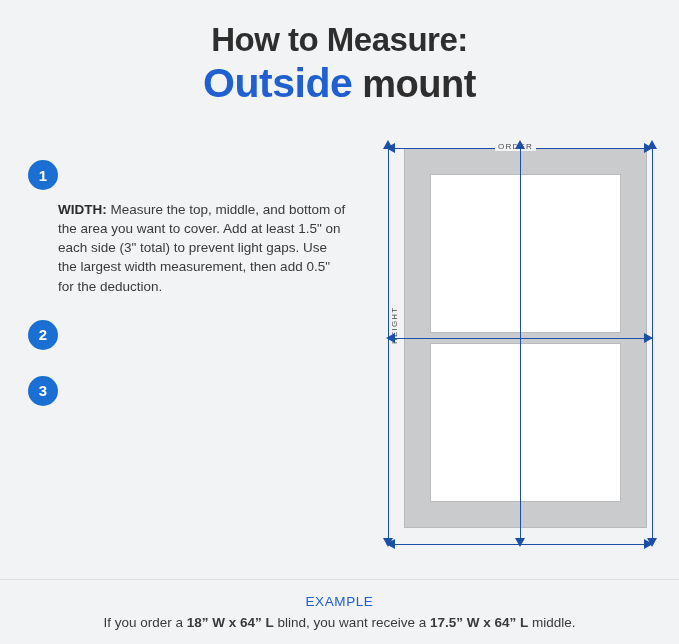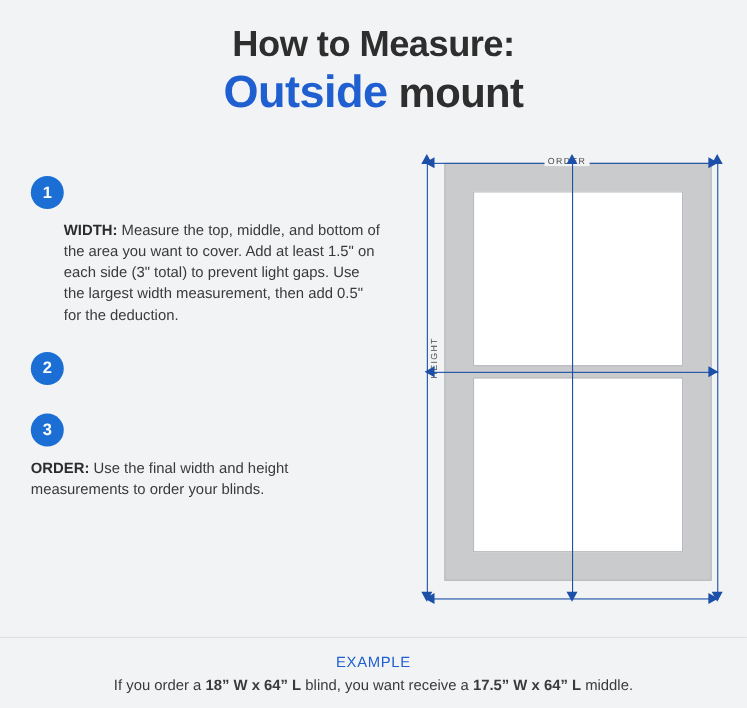--- a/index.html
+++ b/index.html
@@ -215,23 +215,20 @@
         <b>WIDTH:</b><span> Measure the top, middle, and bottom of the area you want to cover. Add at least 1.5" on each side (3" total) to prevent light gaps. Use the largest width measurement, then add 0.5" for the deduction.</span>
       </div>
     </div>
 
     <div class="step step-2">
       <div class="badge">2</div>
     </div>
 
     <div class="step step-3">
       <div class="badge">3</div>
-      <div class="step-text">
-        <b>ORDER:</b><span> Use the final width and height measurements to order your blinds.</span>
-      </div>
     </div>
 
   </div>
 
   <div class="diagram">
 
     <div class="frame-outer"></div>
     <div class="frame-inner"></div>
     <div class="sash-divider"></div>
 

